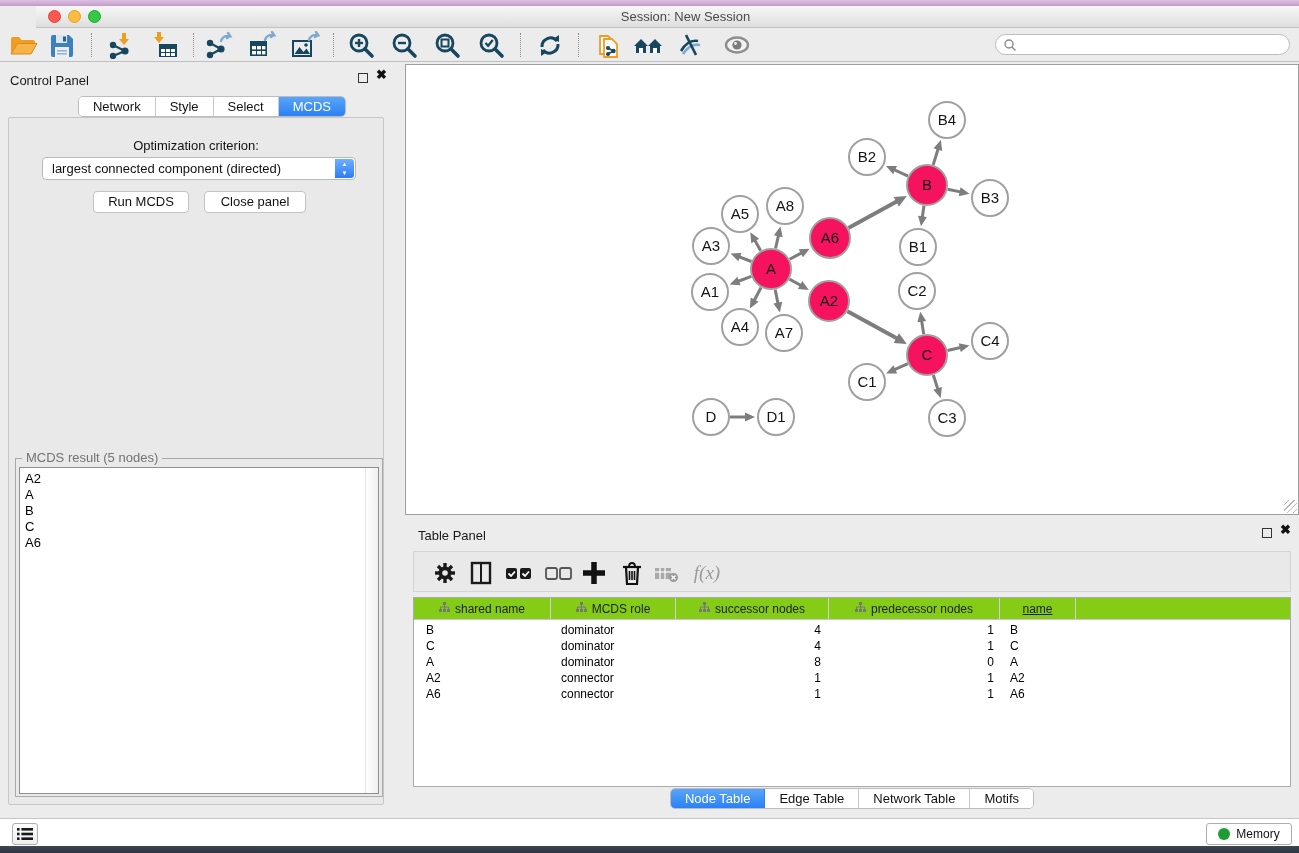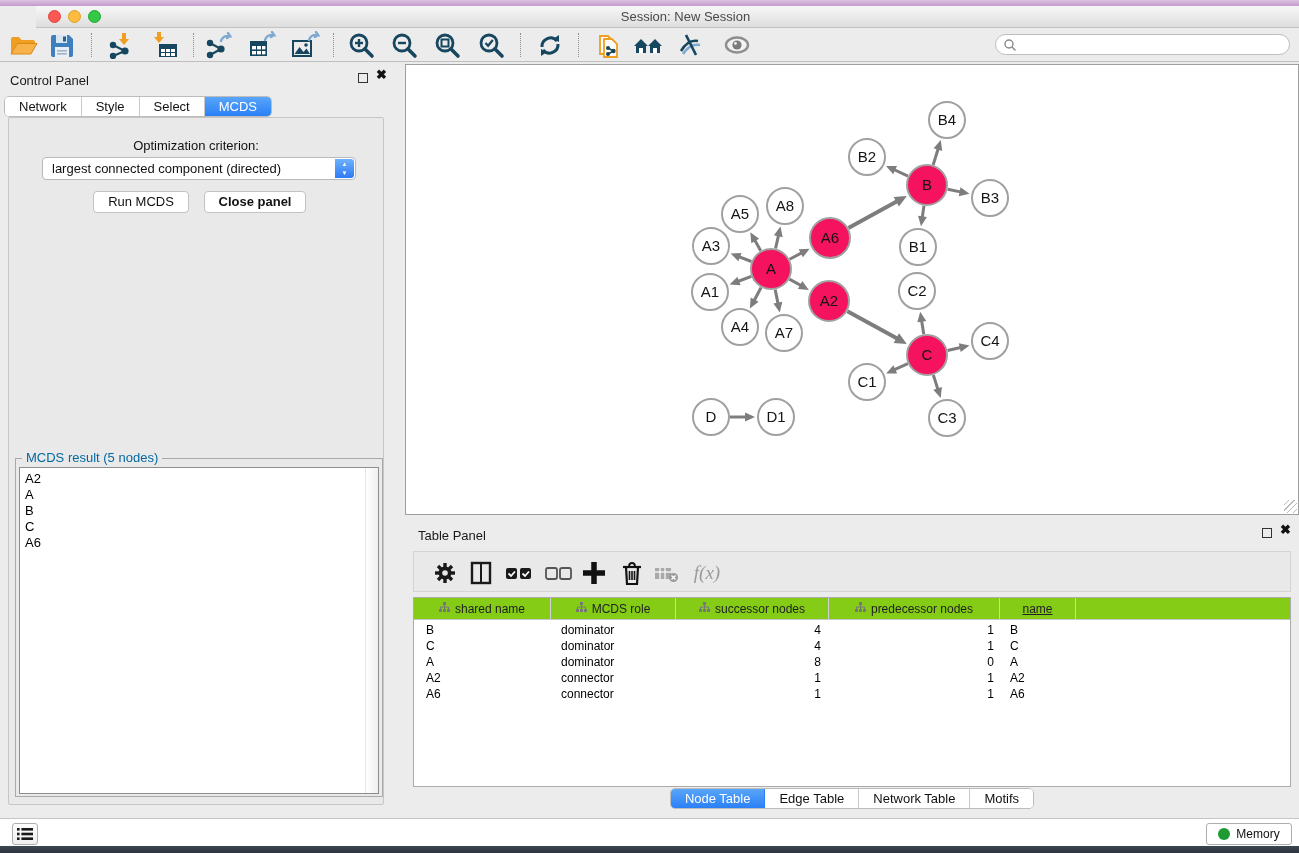--- a/index.html
+++ b/index.html
@@ -18,32 +18,32 @@
   .tb-icon { position:absolute; top:3px; width:30px; height:28px; cursor:pointer; }
   .tb-sep { position:absolute; top:5px; height:24px; width:0; border-left:1px dotted #8F8F8F; }
   #search-box { position:absolute; right:9px; top:6px; width:295px; height:21px; background:#fff; border:1px solid #BDBDBD; border-radius:11px; display:flex; align-items:center; padding-left:7px; }
   #search-box input { border:none; outline:none; font-size:12px; width:260px; background:transparent; }
 
   
   #control-panel { left:0; top:62px; width:392px; height:756px; background:#ECECEC; }
   .panel-title { font-size:13px; color:#1A1A1A; }
   .float-btn { width:10px; height:10px; border:1.5px solid #333; display:inline-block; }
   .close-btn { font-size:13px; color:#111; font-weight:bold; }
-  #cp-tabs { left:4px; top:34px; width:392px; }
+  #cp-tabs { left:16px; top:34px; width:392px; text-align:center; }
   .seg-group { display:inline-flex; border:1px solid #BCBCBC; border-radius:5px; overflow:hidden; background:#fff; height:21px; }
   .seg { font-size:13px; color:#111; line-height:20px; padding:0 14px; border-right:1px solid #C9C9C9; background:#fff; cursor:pointer; white-space:nowrap; }
   .seg:last-child { border-right:none; }
   .seg.sel { background:linear-gradient(#59A5F9,#2B80F6); color:#fff; border-right-color:#2B80F6; }
   #cp-content { left:8px; top:55px; width:376px; height:688px; background:#E9E9E9; border:1px solid #C6C6C6; border-radius:2px; }
   #opt-label { width:100%; text-align:center; top:20px; font-size:13px; color:#111; }
   #opt-select { left:33px; top:39px; width:314px; height:23px; background:#fff; border:1px solid #B9B9B9; border-radius:4px; font-size:13px; color:#111; line-height:21px; padding-left:9px; cursor:pointer; }
   #opt-stepper { position:absolute; right:1px; top:1px; width:19px; height:19px; border-radius:0 3px 3px 0; background:linear-gradient(#6FB1FC,#2D7BF7); color:#fff; font-size:6px; text-align:center; line-height:9px; padding-top:1px; }
   .cp-btn { position:absolute; top:73px; height:22px; background:#fff; border:1px solid #C2C2C2; border-radius:4px; font-size:13px; color:#111; text-align:center; line-height:20px; cursor:pointer; }
   #mcds-fieldset { left:6px; top:340px; width:368px; height:339px; border:1px solid #A9A9A9; }
-  #mcds-legend { position:absolute; left:6px; top:-9px; background:#E9E9E9; padding:0 4px; font-size:13px; color:#0369a1; }
+  #mcds-legend { position:absolute; left:6px; top:-9px; background:#E9E9E9; padding:0 4px; font-size:13px; color:#737373; }
   #mcds-list { position:absolute; left:3px; top:8px; width:360px; height:327px; background:#fff; border:1px solid #8E8E8E; }
   #mcds-list .item { font-size:13px; color:#000; line-height:16px; padding-left:5px; }
   #mcds-scroll { position:absolute; right:0; top:0; width:13px; height:100%; background:linear-gradient(to right,#FFFFFF,#EFEFEF); border-left:1px solid #E6E6E6; }
 
   
   #net-window { left:405px; top:64px; width:894px; height:451px; border:1px solid #9E9E9E; background:#fff; }
   #net-titlebar { left:0; top:0; width:892px; height:23px; background:linear-gradient(#F6F6F6,#DBDBDB); border-bottom:1px solid #ACACAC; }
   .light-sm { border-radius:50%; width:11px; height:11px; position:absolute; top:6px; }
   #net-title { width:100%; text-align:center; font-size:13px; color:#333; line-height:22px; }
   #net-canvas { left:0; top:23px; width:892px; height:426px; background:#fff; }
@@ -245,21 +245,21 @@
         <span class="seg sel">MCDS</span>
       </span></div>
 
   <div id="cp-content" class="abs">
     <div id="opt-label" class="abs">Optimization criterion:</div>
     <div id="opt-select" class="abs">
       <span>largest connected component (directed)</span>
       <span id="opt-stepper">▲<br>▼</span>
     </div>
     <div class="cp-btn" style="left:84px; width:96px;">Run MCDS</div>
-    <div class="cp-btn" style="left:195px; width:102px;font-weight:bold;">Close panel</div>
+    <div class="cp-btn" style="left:195px; width:102px;">Close panel</div>
 
     <div id="mcds-fieldset" class="abs">
       <span id="mcds-legend">MCDS result (5 nodes)</span>
       <div id="mcds-list" style="padding-top: 3px;">
         <div class="item">A2</div>
           <div class="item">A</div>
           <div class="item">B</div>
           <div class="item">C</div>
           <div class="item">A6</div>
           <div id="mcds-scroll"></div>

